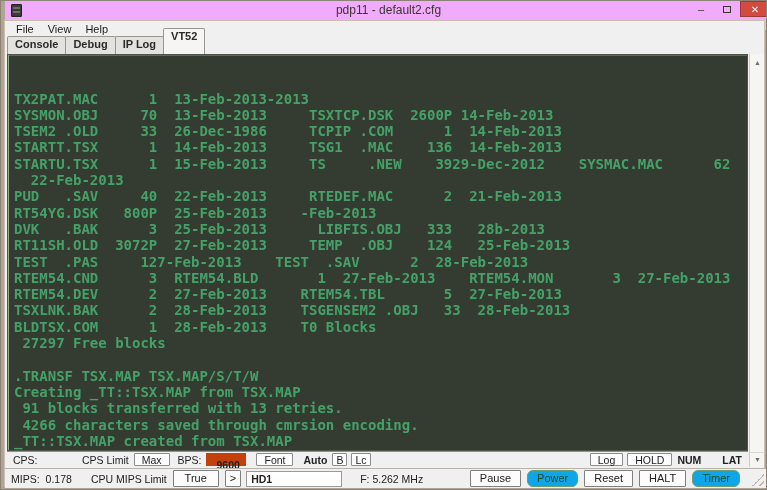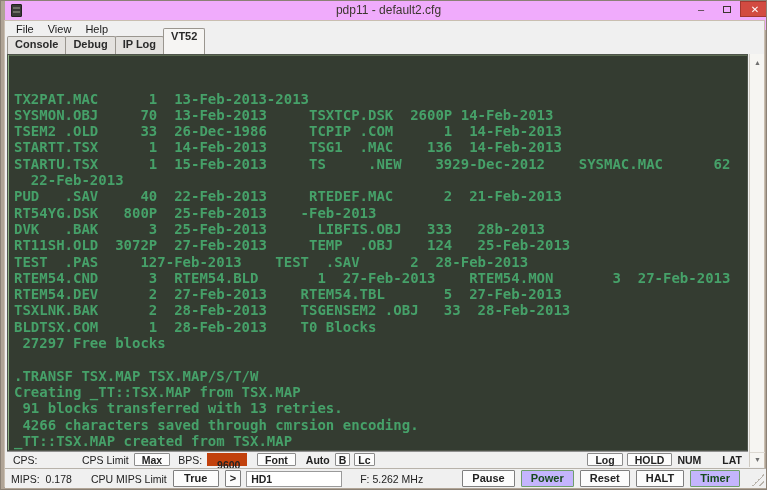--- a/index.html
+++ b/index.html
@@ -48,28 +48,28 @@
   
   .vscroll { position:absolute; left:744px; top:33px; width:15px; height:413px; background:#f6f5f2; border-left:1px solid #cfcac2; }
   .sarrow { position:absolute; left:0; width:15px; height:14px; font-size:7px; color:#6f6f6f; display:flex; align-items:center; justify-content:center; }
   .sarrow.up { top:1px; }
   .sarrow.down { bottom:1px; border-top:1px solid #dcd8d1; }
 
   
   .statusrow1 { position:absolute; left:2px; top:430px; width:741px; height:16px; background:#f0f0f0; border-top:1px solid #8f8f8f; display:flex; align-items:center; font-size:10.5px; color:#222; }
   .statusrow2 { position:absolute; left:0; top:447px; width:761px; height:20px; background:#f0f0f0; border-top:1px solid #b7b2aa; display:flex; align-items:center; font-size:10.5px; color:#222; }
 
-  .sbtn { border:1px solid #8c8c8c; background:#fcfcfc; font-size:10.5px; font-weight:bold; color:#222; padding:0 7px; height:13px; line-height:12px; margin:0 2px; border-radius:1px; }
+  .sbtn { border:1px solid #8c8c8c; background:#fcfcfc; font-size:10.5px; font-weight:normal; color:#222; padding:0 7px; height:13px; line-height:12px; margin:0 2px; border-radius:1px; }
   .sfield { border:6px solid #c2410c; background:#c2410c; font-weight:bold; padding:0 4px; height:13px; line-height:12px; margin:16px 2px; }
   .slabel { margin:0 3px; }
   .bold { font-weight:bold; }
   .spacer { flex:1; }
 
-  .bigbtn { border:1px solid #7f7f7f; background:#fcfcfc; font-size:11px; font-weight:bold; color:#222; height:17px; line-height:15px; padding:0 9px; margin:0 3px; border-radius:1px; }
-  .bigbtn.on { background:#c4b5fd; border-color:#6f9e6c; color:#174a1c; }
+  .bigbtn { border:1px solid #7f7f7f; background:#fcfcfc; font-size:11px; font-weight:normal; color:#222; height:17px; line-height:15px; padding:0 9px; margin:0 3px; border-radius:1px; }
+  .bigbtn.on { background:#0ea5e9; border-color:#6f9e6c; color:#174a1c;border-radius:6px; }
   .hdfield { border:1px solid #9a9a9a; background:#fff; height:16px; line-height:14px; width:96px; padding:0 4px; font-weight:bold; margin:0 2px; }
   .resize-grip { position:absolute; right:2px; bottom:2px; width:12px; height:12px;
     background:
       linear-gradient(135deg, transparent 0 50%, #b9b4ac 50% 57%, transparent 57% 78%, #b9b4ac 78% 85%, transparent 85%);
   }
 </style>
 </head>
 <body>
 
 <div class="window">

